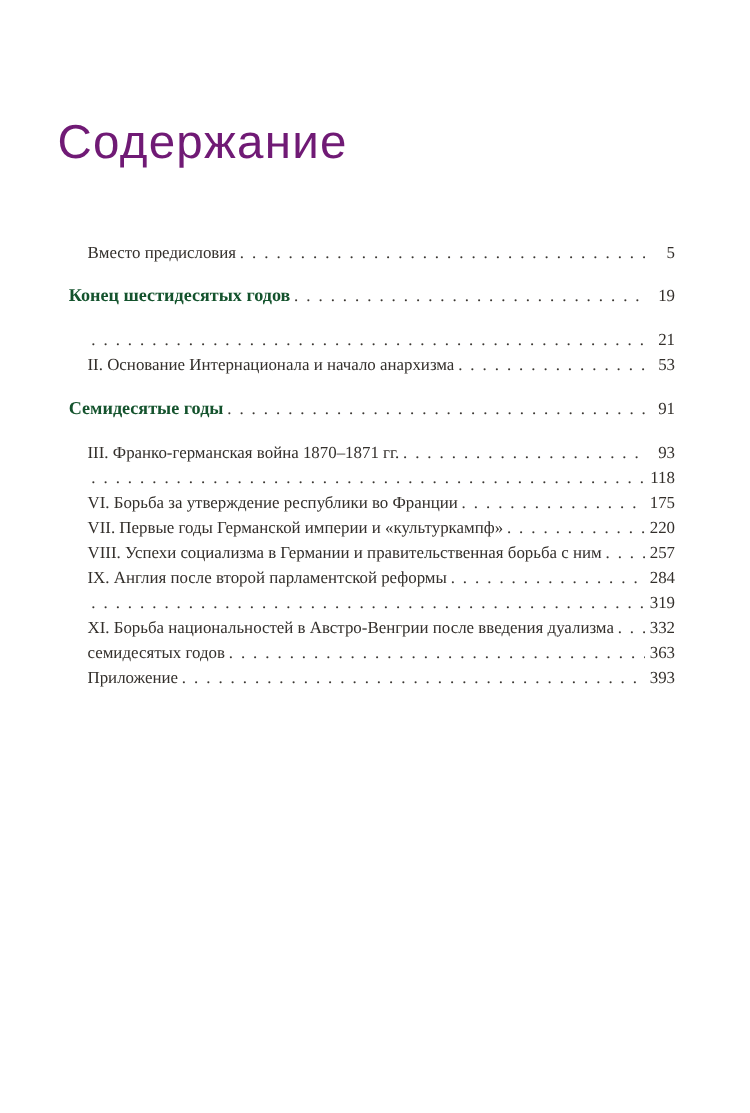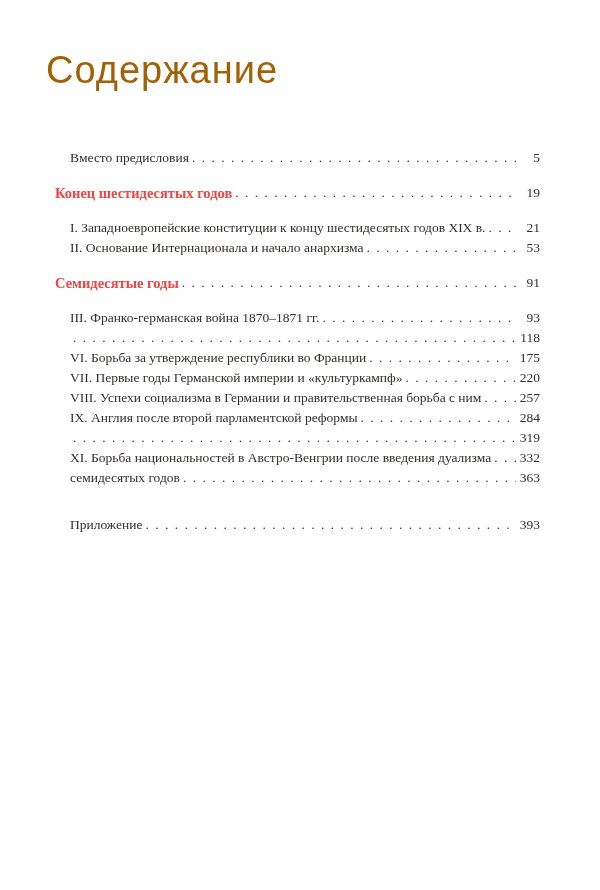--- a/index.html
+++ b/index.html
@@ -10,46 +10,46 @@
     overflow: hidden;
     font-family: "Liberation Serif", serif;
   }
   .page {
     position: relative;
     width: 600px;
     height: 890px;
     background: #ffffff;
   }
   .page-title {
-    margin: 48px 0 0 46px;
+    margin: 92px 0 0 46px;
     font-family: "Liberation Sans", "DejaVu Sans", sans-serif;
     font-weight: 300;
     font-size: 38px;
     line-height: 44px;
     letter-spacing: 1px;
-    color: #a16207;
+    color: #701a75;
   }
   .toc {
     margin: 56px 60px 0 55px;
     font-size: 13.5px;
     color: #332f2b;
   }
   .toc-row {
     display: flex;
     align-items: flex-end;
     line-height: 20px;
     padding-left: 15px;
   }
   .toc-row.gap { margin-top: 15px; }
-  .toc-row.gap-lg { margin-top: 27px; }
+  .toc-row.gap-lg { }
   .toc-row.section { padding-left: 0; }
   .toc-row.section .toc-label {
     font-weight: bold;
     font-size: 14.5px;
-    color: #ef4444;
+    color: #14532d;
   }
   .toc-label {
     white-space: nowrap;
     flex: 0 1 auto;
   }
   .toc-dots {
     flex: 1 1 auto;
     overflow: hidden;
     white-space: nowrap;
     margin: 0 2px 0 3px;
@@ -78,21 +78,20 @@
         <span class="toc-label">Вместо предисловия</span>
         <span class="toc-dots"></span>
         <span class="toc-page">5</span>
       </div>
       <div class="toc-row section gap">
         <span class="toc-label">Конец шестидесятых годов</span>
         <span class="toc-dots"></span>
         <span class="toc-page">19</span>
       </div>
       <div class="toc-row item gap">
-        <span class="toc-label">I. Западноевропейские конституции к концу шестидесятых годов XIX в.</span>
         <span class="toc-dots"></span>
         <span class="toc-page">21</span>
       </div>
       <div class="toc-row item">
         <span class="toc-label">II. Основание Интернационала и начало анархизма</span>
         <span class="toc-dots"></span>
         <span class="toc-page">53</span>
       </div>
       <div class="toc-row section gap">
         <span class="toc-label">Семидесятые годы</span>

